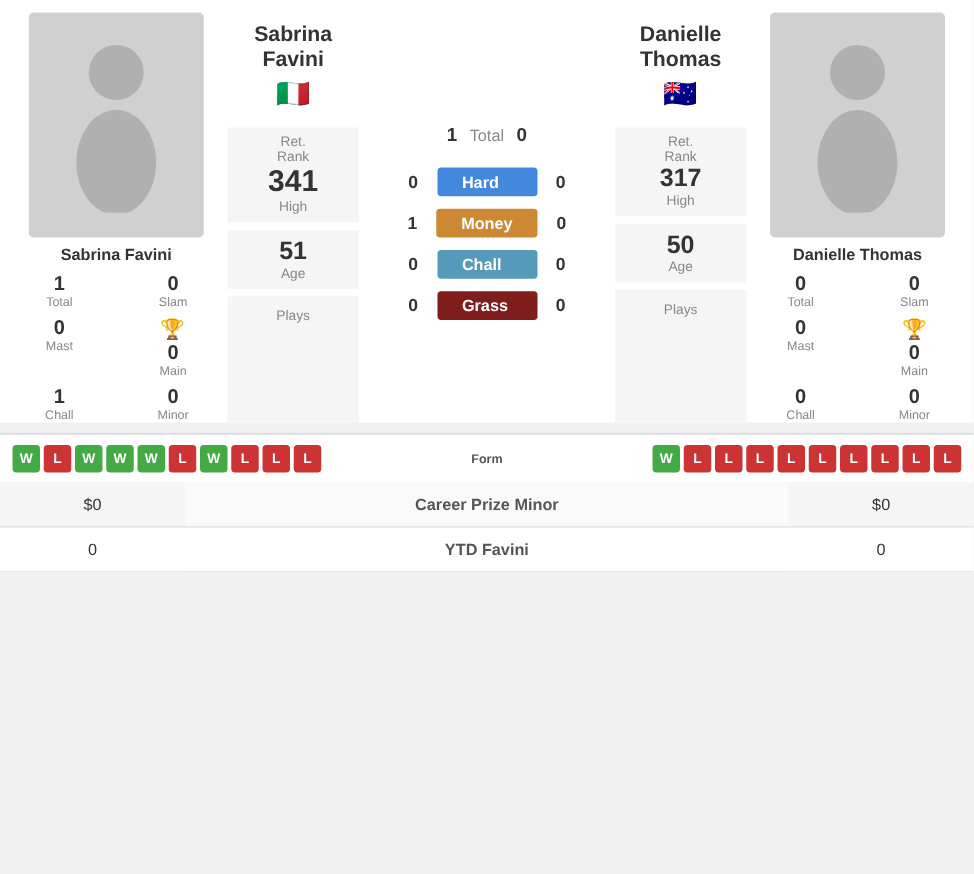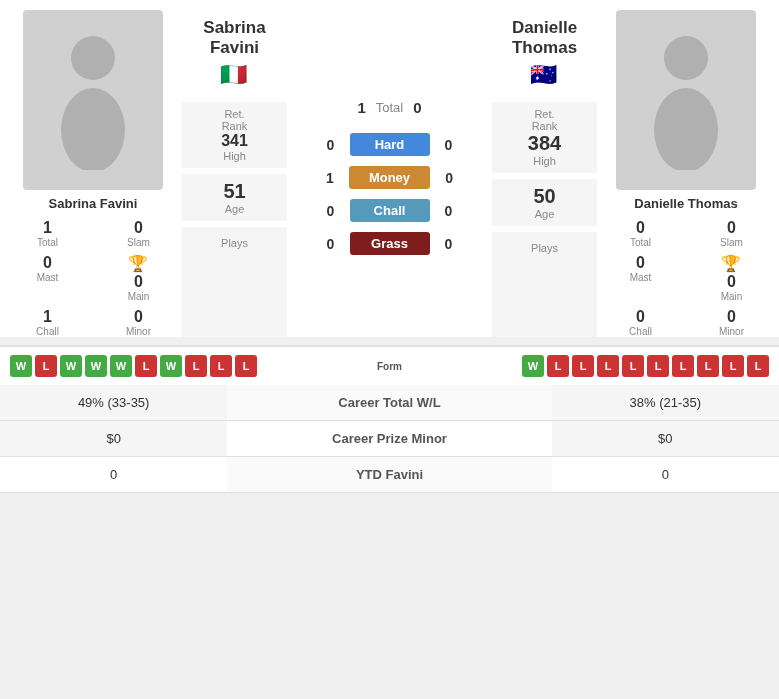--- a/index.html
+++ b/index.html
@@ -44,21 +44,20 @@
       color: #f0c040;
       font-size: 16px;
     }
 
     .surface-badge {
       padding: 4px 20px;
       border-radius: 3px;
       color: white;
       font-size: 13px;
       font-weight: bold;
-      text-align: center;
       min-width: 80px;
     }
 
     .badge-hard { background: #4488dd; }
     .badge-clay { background: #cc8833; }
     .badge-indoor { background: #5599bb; }
     .badge-grass { background: #7f1d1d; }
 
     .form-badge {
       width: 22px;
@@ -152,21 +151,21 @@
     </div>
 
     <div style="width:105px; flex-shrink:0; display:flex; flex-direction:column; gap:2px;">
       <div style="background:white; padding:8px; text-align:center;">
         <div style="font-size:17px; font-weight:bold; color:#333;">Sabrina Favini</div>
         <div style="font-size:22px; margin-top:4px;">🇮🇹</div>
       </div>
       <div style="background:#f5f5f5; padding:6px; text-align:center; margin-top:4px;">
         <div style="font-size:11px; color:#888;">Ret.</div>
         <div style="font-size:11px; color:#888;">Rank</div>
-        <div style="font-size:16px; font-weight:bold; color:#333;">341</div>
+        <div style="font-size:24px; font-weight:bold; color:#333;">341</div>
         <div style="font-size:11px; color:#888;">High</div>
       </div>
       <div style="background:#f5f5f5; padding:6px; text-align:center; margin-top:4px;">
         <div style="font-size:20px; font-weight:bold; color:#333;">51</div>
         <div style="font-size:11px; color:#888;">Age</div>
       </div>
       <div style="background:#f5f5f5; padding:10px 6px; text-align:center; margin-top:4px; flex:1;">
         <div style="font-size:11px; color:#888;">Plays</div>
       </div>
     </div>
@@ -200,21 +199,21 @@
     </div>
 
     <div style="width:105px; flex-shrink:0; display:flex; flex-direction:column; gap:2px;">
       <div style="background:white; padding:8px; text-align:center;">
         <div style="font-size:17px; font-weight:bold; color:#333;">Danielle Thomas</div>
         <div style="font-size:22px; margin-top:4px;">🇦🇺</div>
       </div>
       <div style="background:#f5f5f5; padding:6px; text-align:center; margin-top:4px;">
         <div style="font-size:11px; color:#888;">Ret.</div>
         <div style="font-size:11px; color:#888;">Rank</div>
-        <div style="font-size:20px; font-weight:bold; color:#333;">384</div>
+        <div style="font-size:20px; font-weight:bold; color:#333;">317</div>
         <div style="font-size:11px; color:#888;">High</div>
       </div>
       <div style="background:#f5f5f5; padding:6px; text-align:center; margin-top:4px;">
         <div style="font-size:20px; font-weight:bold; color:#333;">50</div>
         <div style="font-size:11px; color:#888;">Age</div>
       </div>
       <div style="background:#f5f5f5; padding:10px 6px; text-align:center; margin-top:4px; flex:1;">
         <div style="font-size:11px; color:#888;">Plays</div>
       </div>
     </div>
@@ -281,25 +280,20 @@
       <span class="form-badge badge-l">L</span>
       <span class="form-badge badge-l">L</span>
       <span class="form-badge badge-l">L</span>
       <span class="form-badge badge-l">L</span>
       <span class="form-badge badge-l">L</span>
     </div>
   </div>
 
   <table class="stats-table">
     <tbody>
-        <tr>
-      <td class="value-cell" style="background:#f5f5f5;">49% (33-35)</td>
-      <td class="label-cell">Career Total W/L</td>
-      <td class="value-cell" style="background:#f5f5f5;">38% (21-35)</td>
-    </tr>
     <tr>
       <td class="value-cell" style="background:#f5f5f5;">$0</td>
       <td class="label-cell">Career Prize Minor</td>
       <td class="value-cell" style="background:#f5f5f5;">$0</td>
     </tr>
     <tr>
       <td class="value-cell" style="background:white;">0</td>
       <td class="label-cell">YTD Favini</td>
       <td class="value-cell" style="background:white;">0</td>
     </tr>

